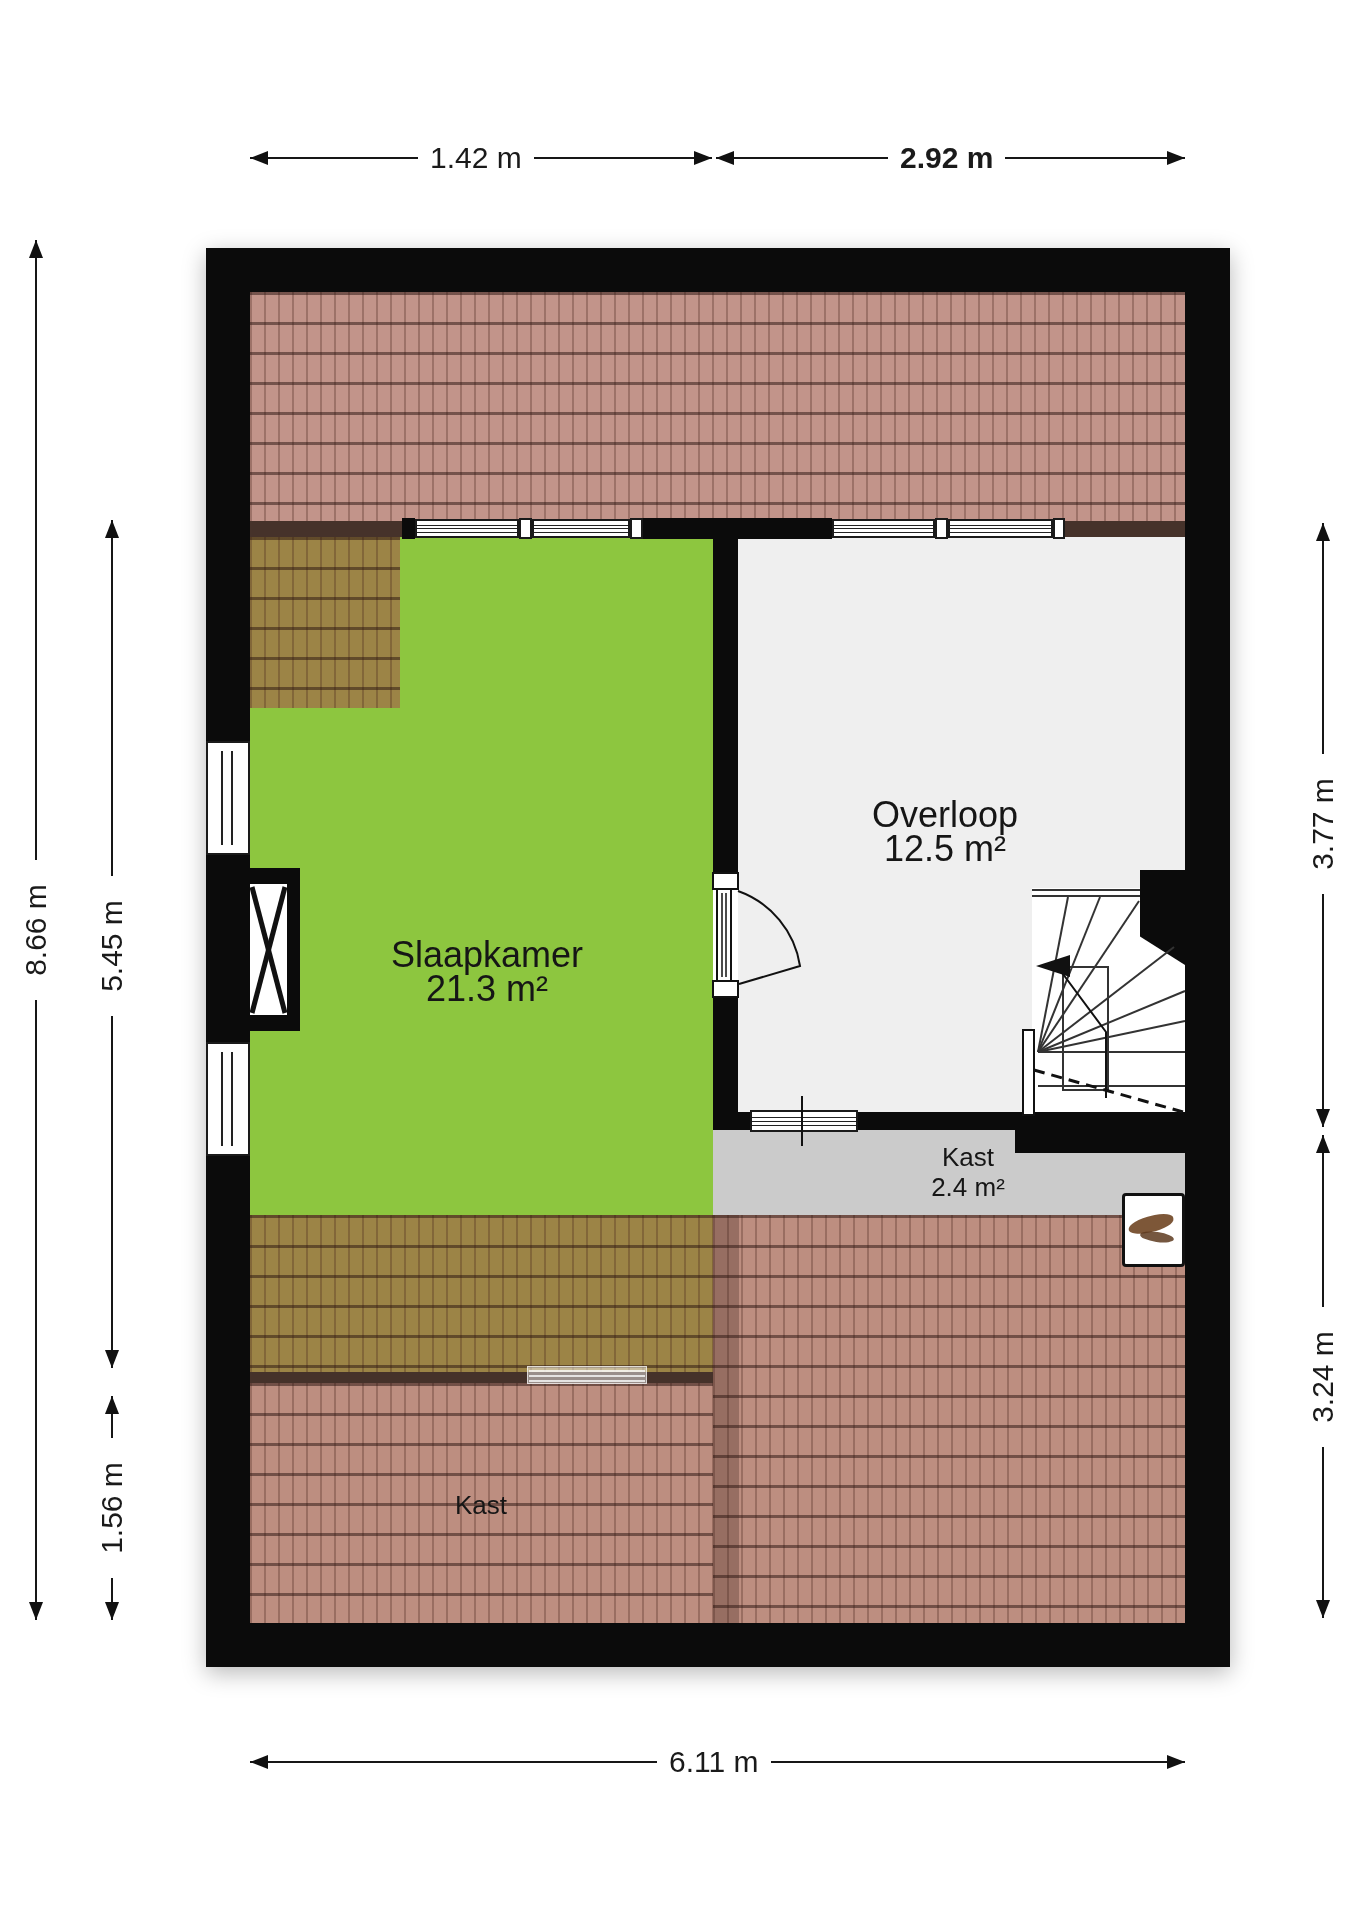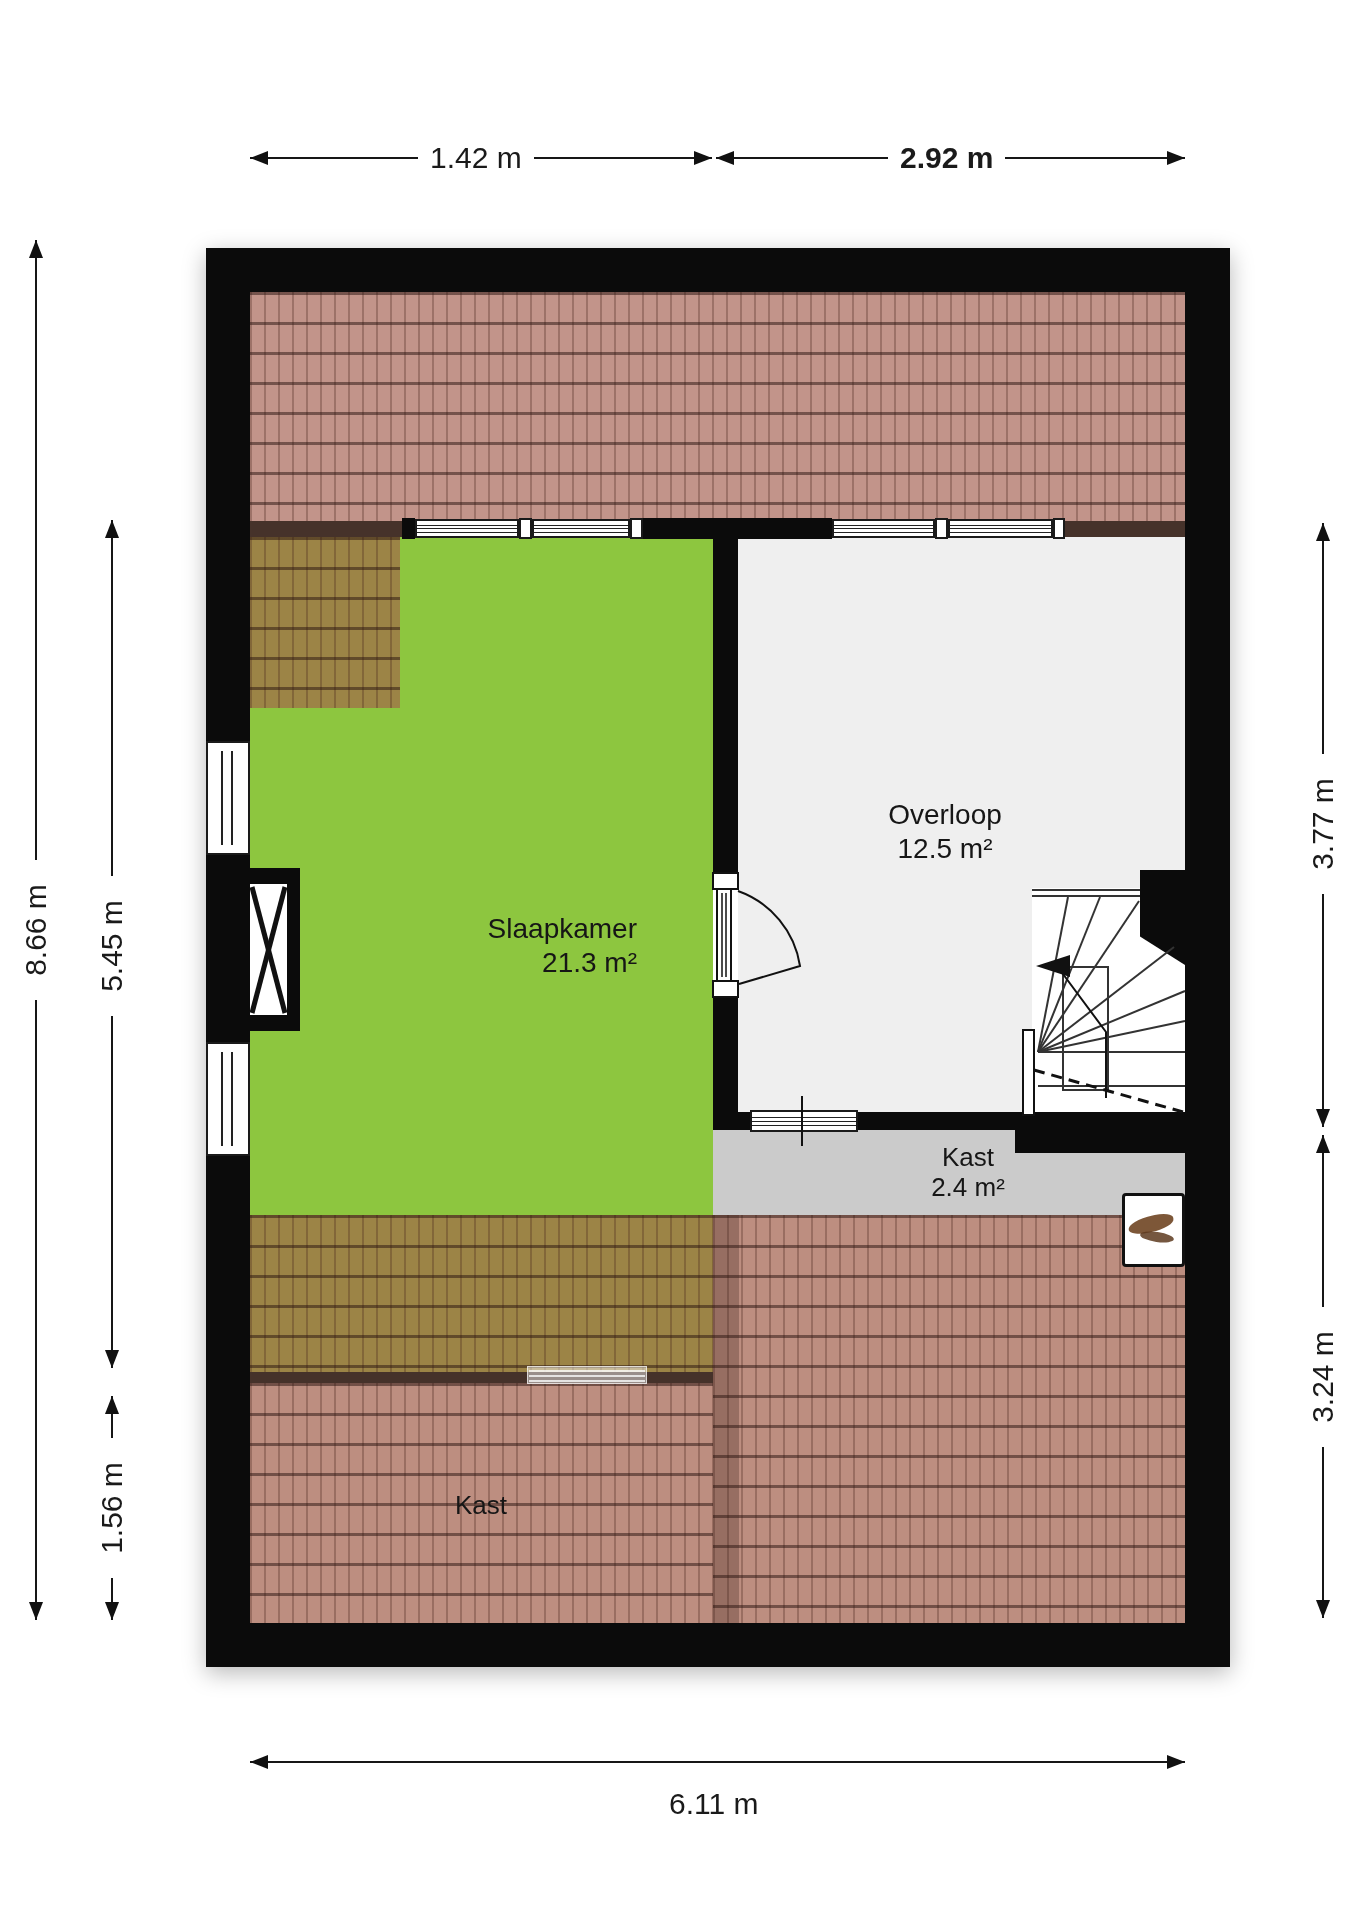--- a/index.html
+++ b/index.html
@@ -10,21 +10,21 @@
   .dimline-h{height:0;border-top:2px solid #161616;}
   .dimline-v{width:0;border-left:2px solid #161616;}
   .ah{width:0;height:0;border-style:solid;}
   .ah-left {border-width:7px 18px 7px 0;border-color:transparent #111 transparent transparent;}
   .ah-right{border-width:7px 0 7px 18px;border-color:transparent transparent transparent #111;}
   .ah-up   {border-width:0 7px 18px 7px;border-color:transparent transparent #111 transparent;}
   .ah-down {border-width:18px 7px 0 7px;border-color:#111 transparent transparent transparent;}
   .dim-label{background:#ffffff;font-size:30px;line-height:40px;text-align:center;white-space:nowrap;}
   .dim-label-h{padding:0 12px;}
   .dim-label-v{width:140px;height:40px;transform:rotate(-90deg);}
-  .room-label{text-align:center;font-size:28px;line-height:34px;color:#161616;}
+  .room-label{text-align:center;font-size:36px;line-height:34px;color:#161616;}
   .room-label.small{font-size:26px;line-height:30px;}
   .tiles{background-image:
      repeating-linear-gradient(180deg, rgba(40,18,14,0.50) 0 3px, rgba(0,0,0,0) 3px 30px),
      repeating-linear-gradient(90deg,  rgba(70,35,26,0.30) 0 2px, rgba(0,0,0,0) 2px 14px);}
   .roof-band{background-color:#c2948a;}
   .roof-olive{background-color:#9c8446;}
   .roof-lower{background-color:#bd8e80;}
   .roof-patch-right{background-color:#b18878;}
   .knee-line{background:#46322a;}
   .floor-green{background:#8dc63f;}
@@ -142,21 +142,21 @@
 
     <line x1="802" y1="1096" x2="802" y2="1146" stroke="#111" stroke-width="2"></line>
 
     <g stroke="rgba(255,255,255,0.75)" stroke-width="2">
       <line x1="529" y1="1371" x2="645" y2="1371"></line>
       <line x1="529" y1="1376" x2="645" y2="1376"></line>
       <line x1="529" y1="1381" x2="645" y2="1381"></line>
     </g>
   </svg>
 
-  <div class="abs room-label" style="left:337px;top:912px;width:300px;text-align:right;">
+  <div class="abs room-label" style="left:337px;top:938px;width:300px;">
     <div>Slaapkamer</div>
     <div>21.3 m²</div>
   </div>
   <div class="abs room-label" style="left:795px;top:798px;width:300px;">
     <div>Overloop</div>
     <div>12.5 m²</div>
   </div>
   <div class="abs room-label small" style="left:843px;top:1142px;width:250px;">
     <div>Kast</div>
     <div>2.4 m²</div>
@@ -171,21 +171,21 @@
   <div class="abs dim-label dim-label-h" style="left:418px;top:138px;">1.42 m</div>
 
   <div class="abs dimline-h" style="left:716px;top:157px;width:469px;"></div>
   <div class="abs ah ah-left" style="left:716px;top:151px;"></div>
   <div class="abs ah ah-right" style="left:1167px;top:151px;"></div>
   <div class="abs dim-label dim-label-h" style="left:888px;top:138px;font-weight:bold;">2.92 m</div>
 
   <div class="abs dimline-h" style="left:250px;top:1761px;width:935px;"></div>
   <div class="abs ah ah-left" style="left:250px;top:1755px;"></div>
   <div class="abs ah ah-right" style="left:1167px;top:1755px;"></div>
-  <div class="abs dim-label dim-label-h" style="left:657px;top:1742px;margin-top:42px;">6.11 m</div>
+  <div class="abs dim-label dim-label-h" style="left:657px;top:1742px;">6.11 m</div>
 
   <div class="abs dimline-v" style="left:35px;top:240px;height:1380px;"></div>
   <div class="abs ah ah-up" style="left:29px;top:240px;"></div>
   <div class="abs ah ah-down" style="left:29px;top:1602px;"></div>
   <div class="abs dim-label dim-label-v" style="left:-34px;top:910px;">8.66 m</div>
 
   <div class="abs dimline-v" style="left:111px;top:520px;height:848px;"></div>
   <div class="abs ah ah-up" style="left:105px;top:520px;"></div>
   <div class="abs ah ah-down" style="left:105px;top:1350px;"></div>
   <div class="abs dim-label dim-label-v" style="left:42px;top:926px;">5.45 m</div>

